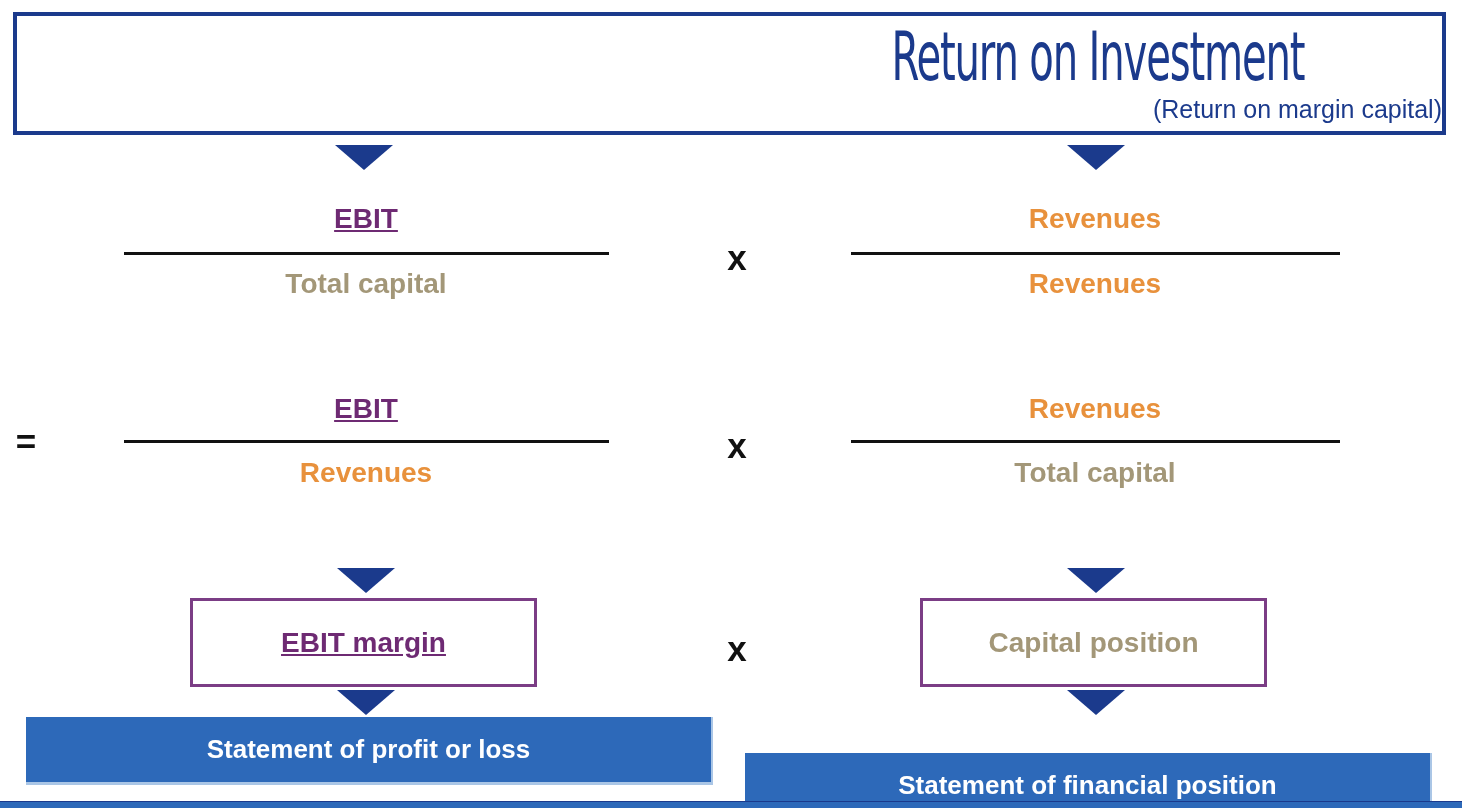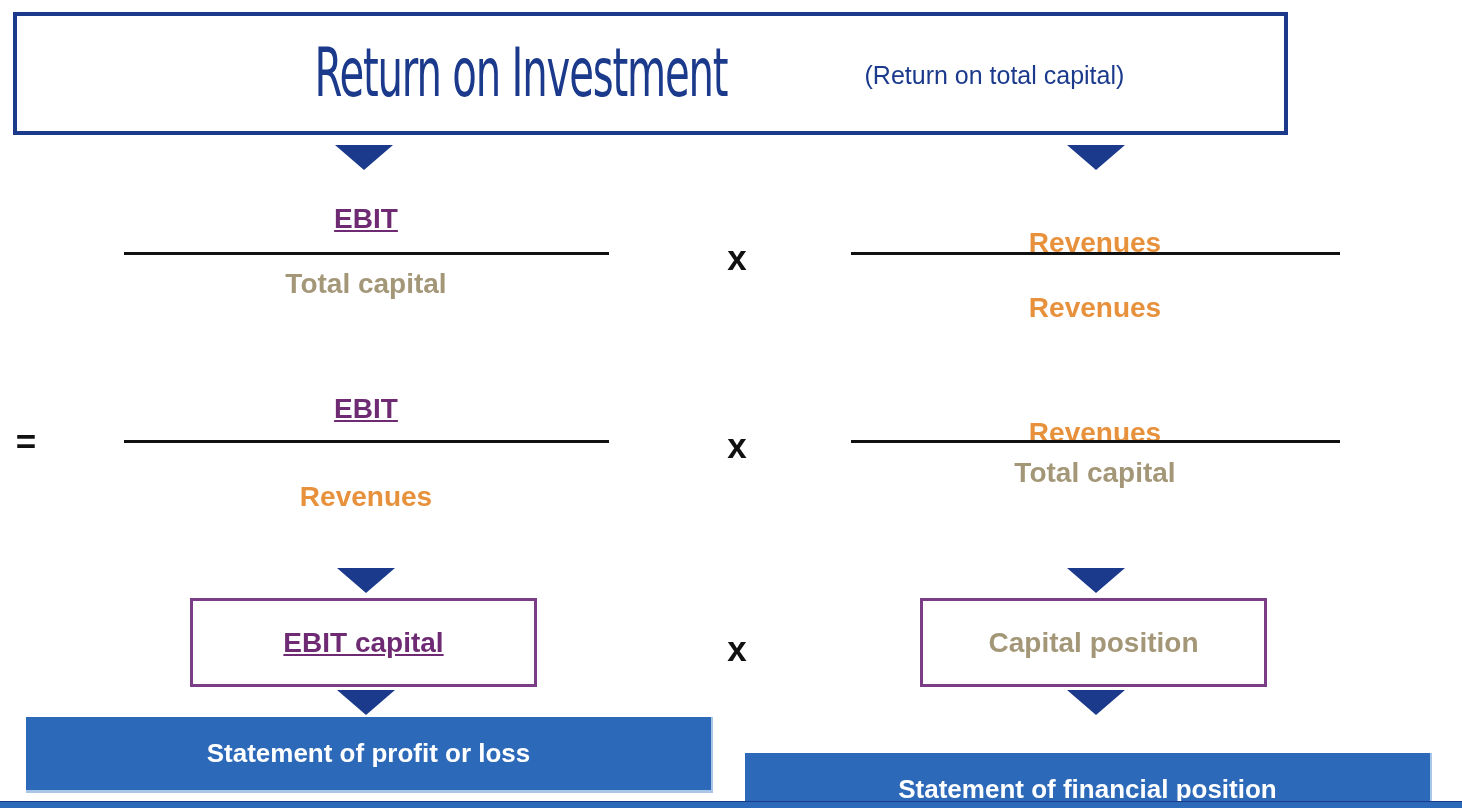--- a/index.html
+++ b/index.html
@@ -1,68 +1,68 @@
 <!DOCTYPE html>
 <html style="--navy: #1b3a8c; --purple-text: #6e2a73; --purple-border: #7b3d85; --tan: #a39778; --orange: #e8913c; --bar-blue: #2d69b9; --bar-edge-light: #aac6e6; --text-black: #111111;"><head>
 <meta charset="utf-8">
 <style>
   html,body{margin:0;padding:0;background:#ffffff;}
   body{font-family:"Liberation Sans","DejaVu Sans",sans-serif;}
   #stage{position:relative;width:1462px;height:808px;background:#ffffff;overflow:hidden;}
 
   
-  .title-box{position:absolute;left:13px;top:12px;width:1275px;height:123px;
+  .title-box{position:absolute;left:13px;top:12px;width:1433px;height:123px;
     border:4px solid var(--navy);box-sizing:border-box;background:#ffffff;
-    display:flex;flex-direction:row;align-items:center;justify-content:center;}
+    display:flex;flex-direction:column;align-items:flex-end;justify-content:center;}
   .title-main{color:var(--navy);font-size:67px;font-weight:400;line-height:1;
     display:inline-block;transform:scaleX(0.60);transform-origin:center;
     letter-spacing:-2px;white-space:nowrap;font-family:"DejaVu Sans",sans-serif;}
   .title-sub{color:var(--navy);font-size:25px;font-weight:400;margin-top:4px;}
 
   
   .tri{position:absolute;width:0;height:0;
     border-left:29px solid transparent;border-right:29px solid transparent;
     border-top:25px solid var(--navy);transform:translateX(-50%);}
 
   
   .frac-term{position:absolute;transform:translateX(-50%);white-space:nowrap;
     font-size:28px;font-weight:bold;}
   .frac-line{position:absolute;height:3px;background:var(--text-black);}
   .c-purple{color:var(--purple-text);text-decoration:underline;}
   .c-tan{color:var(--tan);}
-  .c-orange{color:var(--orange);margin-top:24px;}
+  .c-orange{color:var(--orange);}
 
   .op{position:absolute;transform:translate(-50%,-50%);color:var(--text-black);
     font-size:35px;font-weight:bold;line-height:1;}
 
   
   .ratio-box{position:absolute;width:347px;height:89px;box-sizing:border-box;
     border:3px solid var(--purple-border);background:#ffffff;
     display:flex;align-items:center;justify-content:center;
     font-size:28px;font-weight:bold;}
 
   
-  .bar{position:absolute;top:717px;width:687px;height:76px;box-sizing:border-box;
+  .bar{position:absolute;top:717px;width:687px;height:68px;box-sizing:border-box;
     background:var(--bar-blue);
     border-right:2px solid var(--bar-edge-light);
     border-bottom:3px solid var(--bar-edge-light);
     display:flex;align-items:center;justify-content:center;
     color:#ffffff;font-size:26px;font-weight:bold;}
 
   .bottom-rule{position:absolute;left:0;top:801px;width:1462px;height:7px;
     background:var(--bar-blue);border-top:1px solid var(--navy);box-sizing:border-box;}
 </style>
 </head>
 <body>
 
 <div id="stage">
 
   <div class="title-box">
     <span class="title-main">Return on Investment</span>
-    <span class="title-sub">(Return on total capital)</span>
+    <span class="title-sub">(Return on margin capital)</span>
   </div>
 
   <div class="tri" style="left:364px;top:145px;"></div>
   <div class="tri" style="left:1096px;top:145px;"></div>
 
   <div class="frac-term c-purple" style="left:366px;top:203px;">EBIT</div>
   <div class="frac-line" style="left:124px;top:252px;width:485px;"></div>
   <div class="frac-term c-tan" style="left:366px;top:268px;">Total capital</div>
 
   <div class="op" style="left:737px;top:257px;">x</div>
@@ -80,21 +80,21 @@
   <div class="op" style="left:737px;top:445px;">x</div>
 
   <div class="frac-term c-orange" style="left:1095px;top:393px;">Revenues</div>
   <div class="frac-line" style="left:851px;top:440px;width:489px;"></div>
   <div class="frac-term c-tan" style="left:1095px;top:457px;">Total capital</div>
 
   <div class="tri" style="left:366px;top:568px;"></div>
   <div class="tri" style="left:1096px;top:568px;"></div>
 
   <div class="ratio-box c-purple" style="left:190px;top:598px;">
-    <span>EBIT capital</span>
+    <span>EBIT margin</span>
   </div>
   <div class="op" style="left:737px;top:648px;">x</div>
   <div class="ratio-box c-tan" style="left:920px;top:598px;">
     <span>Capital position</span>
   </div>
 
   <div class="tri" style="left:366px;top:690px;"></div>
   <div class="tri" style="left:1096px;top:690px;"></div>
 
   <div class="bar" style="left:26px;">

